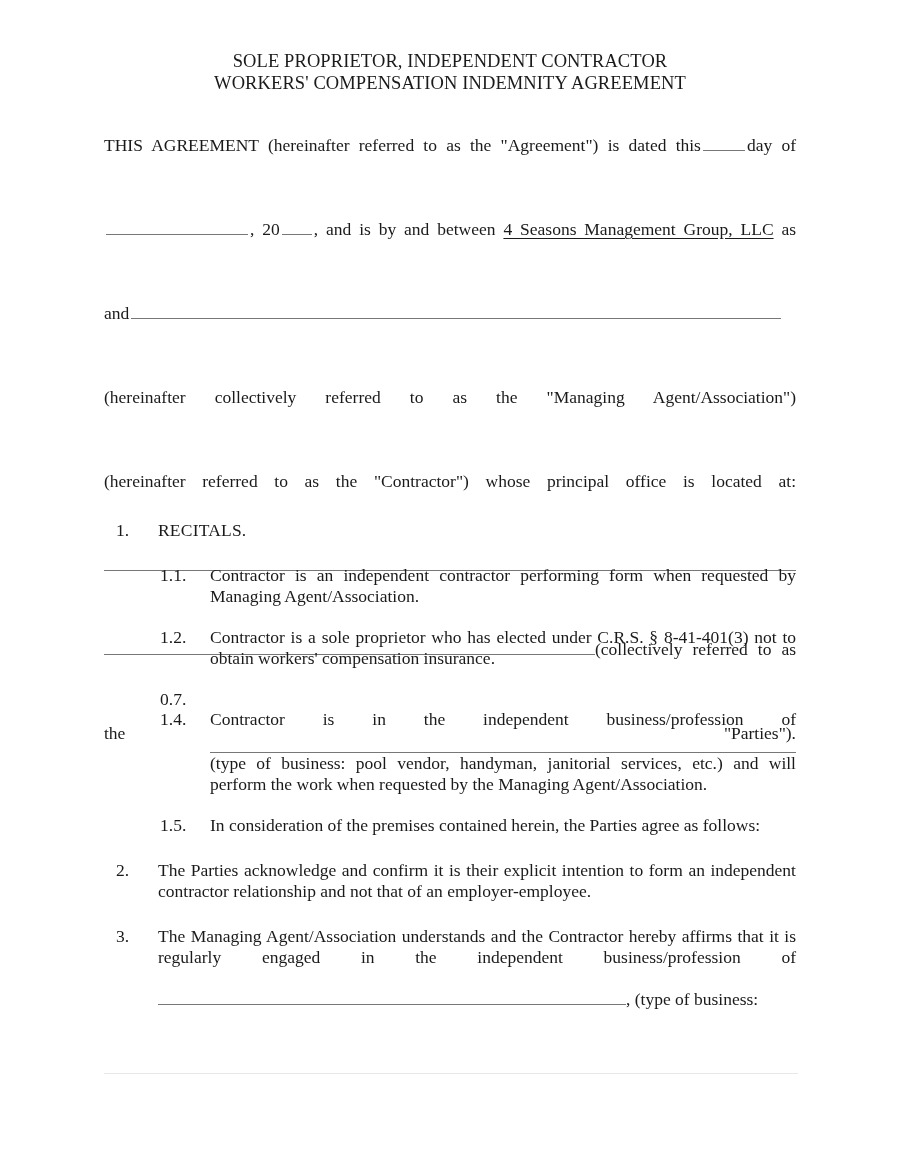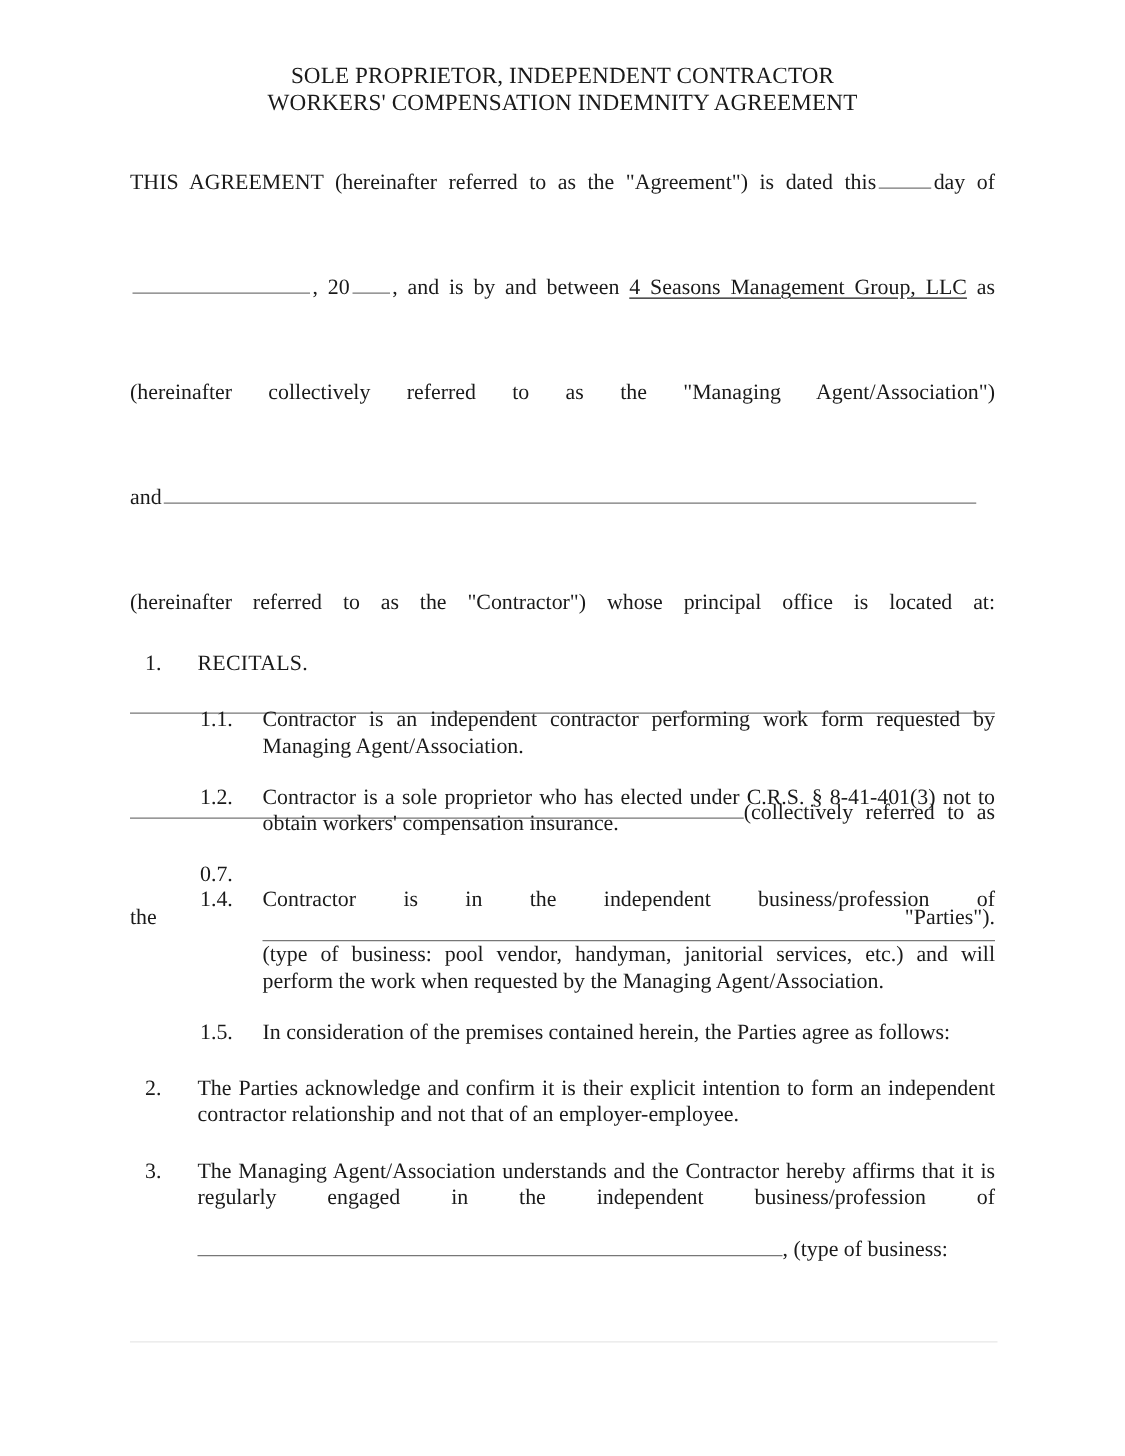--- a/index.html
+++ b/index.html
@@ -167,23 +167,23 @@
   <div class="body-wrap">
 
     <p class="para">
       <span class="stretch"><span>THIS AGREEMENT (hereinafter referred to as the "Agreement") is dated this</span><span class="blank blank-xs"></span><span>day of</span></span>
 
       <span class="stretch"><span class="blank blank-md"></span><span>, 20</span><span class="blank blank-sm"></span><span>, and is by and between</span>
         <span class="underlined">4 Seasons Management Group, LLC</span>
         <span>as</span></span>
 
 
+      <span class="stretch"><span>and</span><span class="blank" style="width:650px"></span></span>
+
       <span class="stretch">(hereinafter collectively referred to as the "Managing Agent/Association")</span>
-
-      <span class="stretch"><span>and</span><span class="blank" style="width:650px"></span></span>
 
       <span class="stretch">(hereinafter referred to as the "Contractor") whose principal office is located at:</span>
 
       <span class="stretch"><span class="blank" style="width:692px;margin:0"></span></span>
 
       <span class="stretch"><span class="blank" style="width:491px;margin:0"></span><span>(collectively referred to as</span></span>
 
       <span class="stretch"><span>the "Parties").</span></span>
     </p>
   </div>
@@ -192,21 +192,21 @@
 
     <div class="item-l1">
       <span class="num">1.</span>
       <span class="txt heading-caps">RECITALS.</span>
     </div>
 
     <div class="gap-lg"></div>
 
     <div class="item-l2">
       <span class="num">1.1.</span>
-      <span class="txt">Contractor is an independent contractor performing work form requested by Managing Agent/Association.</span>
+      <span class="txt">Contractor is an independent contractor performing form when requested by Managing Agent/Association.</span>
     </div>
 
     <div class="gap-md"></div>
 
     <div class="item-l2">
       <span class="num">1.2.</span>
       <span class="txt">Contractor is a sole proprietor who has elected under C.R.S. § 8-41-401(3) not to obtain workers' compensation insurance.</span>
     </div>
 
     <div class="gap-md"></div>

